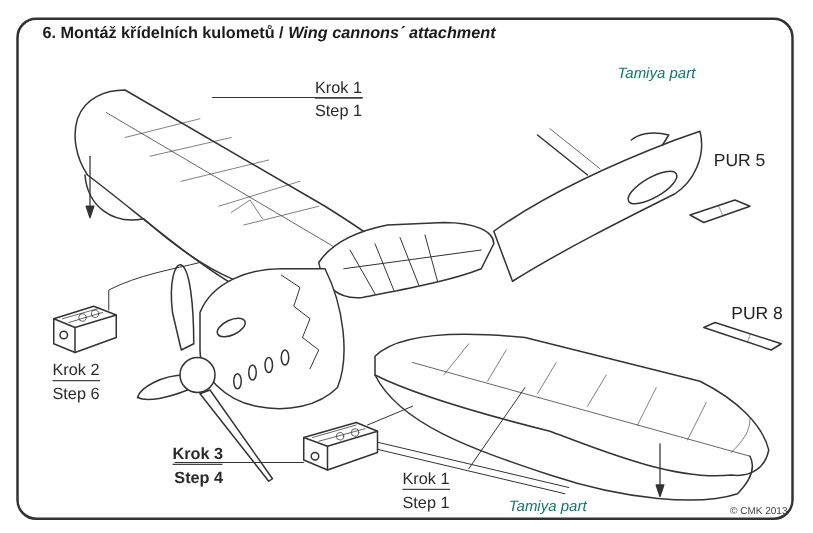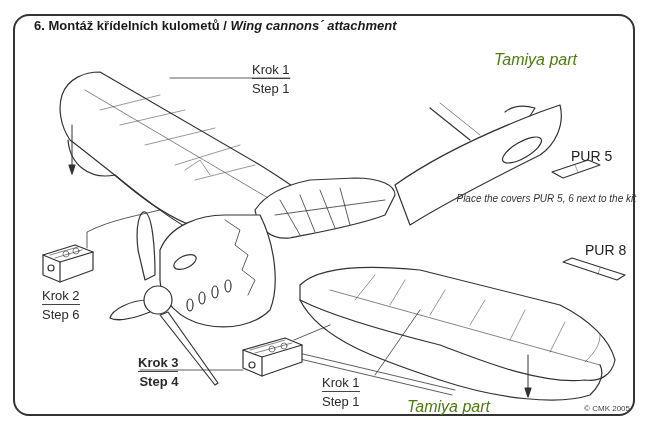--- a/index.html
+++ b/index.html
@@ -5,21 +5,21 @@
   html,body{margin:0;padding:0;background:#fff;}
   body{width:650px;height:426px;position:relative;overflow:hidden;font-family:"Liberation Sans",sans-serif;color:#222;}
   .frame{position:absolute;left:13px;top:14px;width:622px;height:402px;border:2px solid #333;border-radius:16px;box-sizing:border-box;}
   .title{position:absolute;left:34px;top:18px;font-size:13px;font-weight:bold;white-space:nowrap;color:#1a1a1a;}
   .title i{font-style:italic;}
   svg.art{position:absolute;left:0;top:0;}
   .step{position:absolute;text-align:right;}
   .step .a{font-size:13px;color:#2a2a2a;line-height:15px;padding-bottom:1px;}
   .step .b{font-size:13px;color:#2a2a2a;line-height:15px;padding-top:2px;}
   .step .rule{height:1px;background:#444;}
-  .tamiya{position:absolute;font-style:italic;font-size:16px;color:#4d7c0f;}
+  .tamiya{position:absolute;font-style:italic;font-size:12px;color:#0f766e;}
   .pur{position:absolute;font-size:14px;color:#222;}
   .note{position:absolute;font-size:10px;color:#333;text-align:right;white-space:nowrap;}
   .note .cz{border-bottom:1px solid #444;padding-bottom:1px;}
   .note .en{font-style:italic;padding-top:1px;}
   .copy{position:absolute;right:20px;top:404px;font-size:8px;color:#444;}
 </style>
 </head>
 <body>
 
 <div class="frame"></div>
@@ -142,20 +142,19 @@
 
 <div class="step" style="left:322px;top:375px;">
   <div class="a">Krok 1</div>
   <div class="rule"></div>
   <div class="b">Step 1</div>
 </div>
 
 <div class="tamiya" style="left:494px;top:51px;">Tamiya part</div>
 <div class="tamiya" style="left:407px;top:398px;">Tamiya part</div>
 
-<div class="pur" style="left:571px;top:148px;text-align:center;">PUR 5</div>
+<div class="pur" style="left:571px;top:120px;text-align:center;">PUR 5</div>
 <div class="pur" style="left:585px;top:242px;">PUR 8</div>
 
 <div class="note" style="right:14px;top:192px;">
-  <div class="en">Place the covers PUR 5, 6 next to the kit</div>
 </div>
 
-<div class="copy">© CMK 2005</div>
+<div class="copy">© CMK 2013</div>
 
 </body></html>

